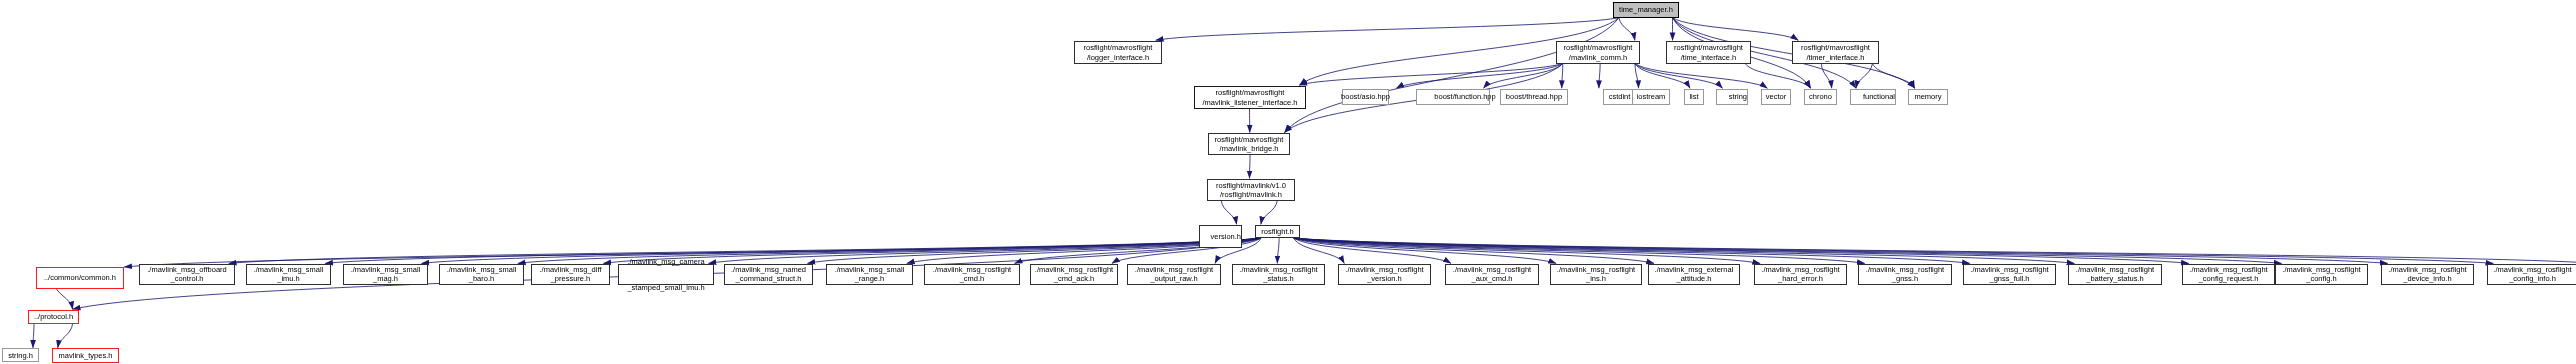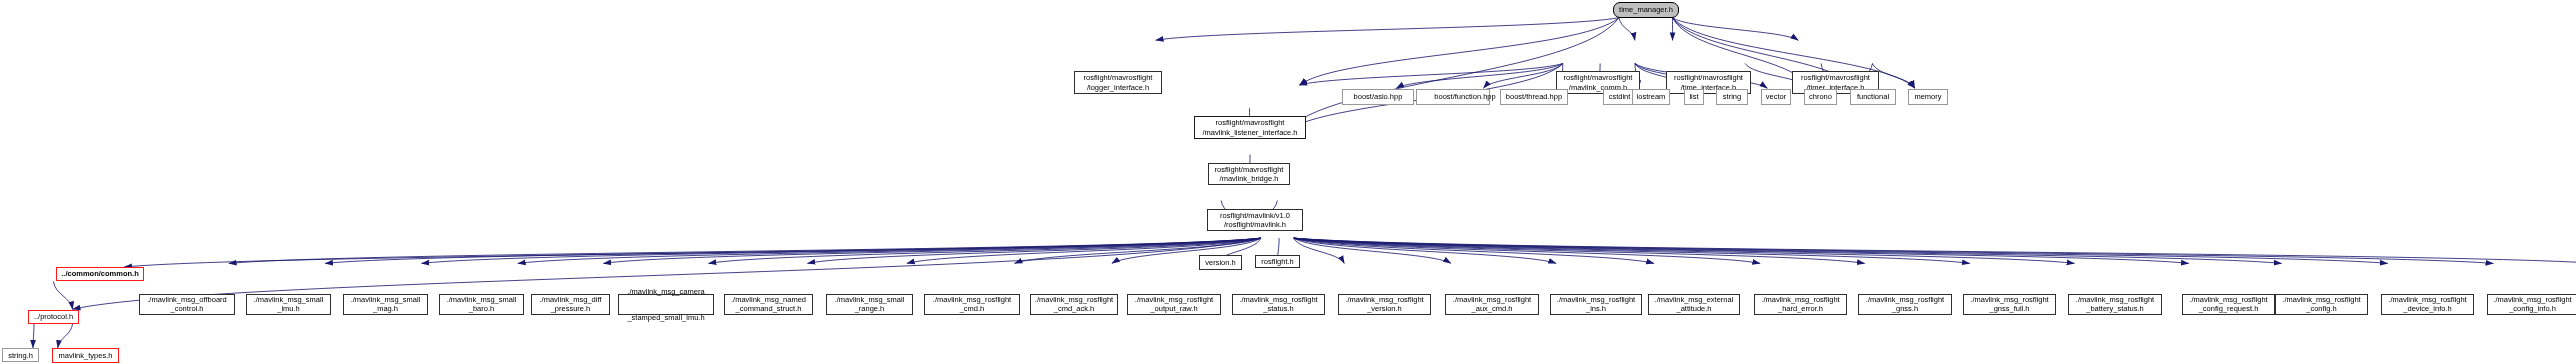--- a/index.html
+++ b/index.html
@@ -14,28 +14,28 @@
   .node{
     position:absolute;z-index:2;box-sizing:border-box;
     background:#ffffff;border:0.8px solid #404040;
     display:flex;flex-direction:column;align-items:center;justify-content:center;
     text-align:center;font-size:7.5px;line-height:9.3px;color:#000;
     white-space:nowrap;cursor:pointer;
   }
   .node.root{background:#bfbfbf;border:0.8px solid #000;}
   .node.std{border:0.5px solid #989898;}
   .node.red{border:1px solid #ff1a1a;}
-  .node.project{border:0.8px solid #2e2e2e;margin-top:30px;}
+  .node.project{border:0.8px solid #2e2e2e;}
   .node.bold{border-width:1.3px;border-color:#1a1a1a;}
 </style>
 </head>
 <body>
 
 <div class="canvas" id="canvas">
-    <div class="node root" style="left: 1613px; top: 2.1px; width: 66px; height: 15.5px; border-radius: 7px;">
+    <div class="node root" style="left: 1613px; top: 2.1px; width: 66px; height: 15.5px;">
       <span>time_manager.h</span>
     </div>
     <div class="node project" style="left: 1074px; top: 41px; width: 88px; height: 23px;">
       <span>rosflight/mavrosflight</span>
       <span>/logger_interface.h</span>
     </div>
     <div class="node project" style="left: 1556px; top: 41px; width: 84px; height: 23px;">
       <span>rosflight/mavrosflight</span>
       <span>/mavlink_comm.h</span>
     </div>
@@ -44,68 +44,68 @@
       <span>/time_interface.h</span>
     </div>
     <div class="node project" style="left: 1792px; top: 41px; width: 87px; height: 23px;">
       <span>rosflight/mavrosflight</span>
       <span>/timer_interface.h</span>
     </div>
     <div class="node project bold" style="left: 1194px; top: 86px; width: 112px; height: 23px;">
       <span>rosflight/mavrosflight</span>
       <span>/mavlink_listener_interface.h</span>
     </div>
-    <div class="node std" style="left: 1342px; top: 89px; width: 72px; height: 15.5px;">
+    <div class="node std" style="left: 1342px; top: 89px; width: 47px; height: 15.5px;">
       <span>boost/asio.hpp</span>
     </div>
     <div class="node std" style="left: 1416px; top: 89px; width: 74px; height: 15.5px; padding-left: 24px;">
       <span>boost/function.hpp</span>
     </div>
     <div class="node std" style="left: 1500px; top: 89px; width: 68px; height: 15.5px;">
       <span>boost/thread.hpp</span>
     </div>
     <div class="node std" style="left: 1583px; top: 89px; width: 33px; height: 15.5px; margin-left: 20px;">
       <span>cstdint</span>
     </div>
     <div class="node std" style="left: 1632px; top: 89px; width: 38px; height: 15.5px;">
       <span>iostream</span>
     </div>
     <div class="node std" style="left: 1684px; top: 89px; width: 20px; height: 15.5px;">
       <span>list</span>
     </div>
-    <div class="node std" style="left: 1716px; top: 89px; width: 32px; height: 15.5px;">
+    <div class="node std" style="left: 1716px; top: 89px; width: 32px; height: 15.5px; align-items: flex-end;">
       <span>string</span>
     </div>
     <div class="node std" style="left: 1761px; top: 89px; width: 30px; height: 15.5px;">
       <span>vector</span>
     </div>
     <div class="node std" style="left: 1804px; top: 89px; width: 33px; height: 15.5px;">
       <span>chrono</span>
     </div>
-    <div class="node std" style="left: 1850px; top: 89px; width: 46px; height: 15.5px;">
+    <div class="node std" style="left: 1850px; top: 89px; width: 46px; height: 15.5px; align-items: flex-end;">
       <span>functional</span>
     </div>
     <div class="node std" style="left: 1908px; top: 89px; width: 40px; height: 15.5px;">
       <span>memory</span>
     </div>
     <div class="node project" style="left: 1208px; top: 133px; width: 82px; height: 21.6px;">
       <span>rosflight/mavrosflight</span>
       <span>/mavlink_bridge.h</span>
     </div>
-    <div class="node project" style="left: 1207px; top: 179px; width: 96px; height: 21.6px;">
+    <div class="node project" style="left: 1207px; top: 179px; width: 88px; height: 21.6px;">
       <span>rosflight/mavlink/v1.0</span>
       <span>/rosflight/mavlink.h</span>
     </div>
-    <div class="node project" style="left: 1199px; top: 225px; width: 43px; height: 15px;">
+    <div class="node project" style="left: 1199px; top: 225px; width: 43px; height: 23px; align-items: flex-end;">
       <span>version.h</span>
     </div>
     <div class="node project" style="left: 1255px; top: 225px; width: 45px; height: 13.4px;">
       <span>rosflight.h</span>
     </div>
-    <div class="node red" style="left: 56px; top: 267px; width: 88px; height: 14px; font-weight: bold;">
+    <div class="node red" style="left: 36px; top: 267px; width: 88px; height: 22px;">
       <span>../common/common.h</span>
     </div>
     <div class="node project" style="left: 139px; top: 264px; width: 96px; height: 20.6px;">
       <span>./mavlink_msg_offboard</span>
       <span>_control.h</span>
     </div>
     <div class="node project" style="left: 246px; top: 264px; width: 85px; height: 20.6px;">
       <span>./mavlink_msg_small</span>
       <span>_imu.h</span>
     </div>

